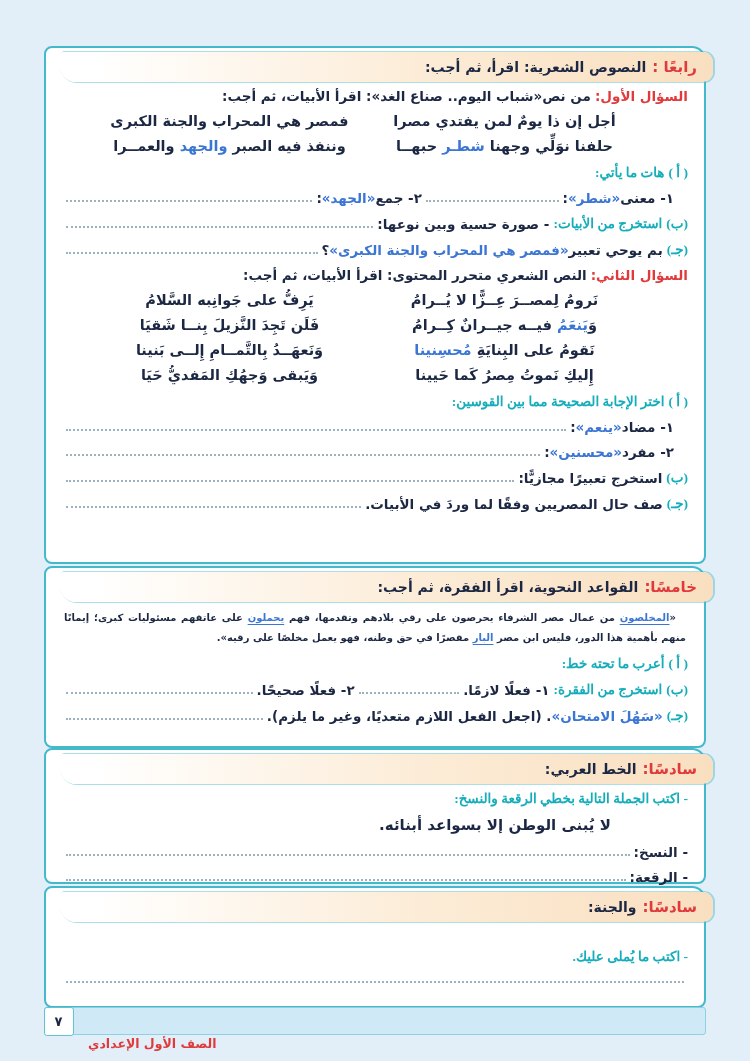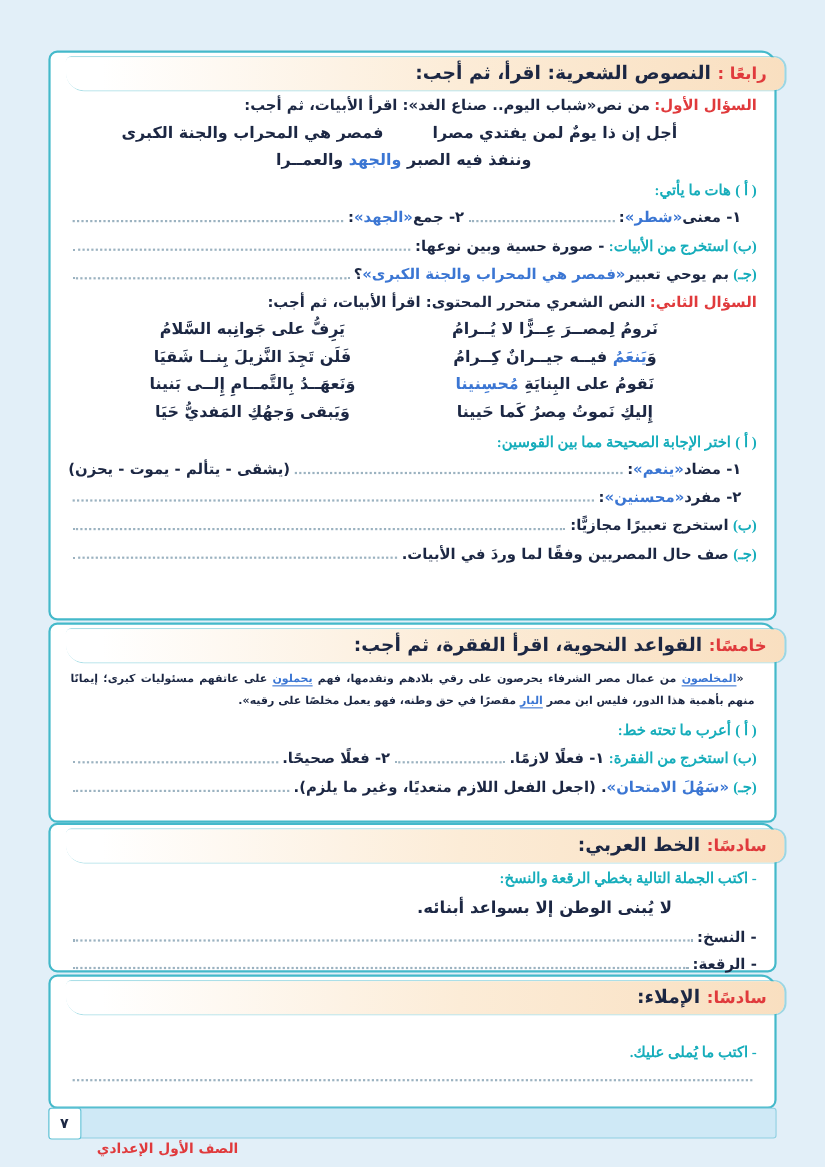--- a/index.html
+++ b/index.html
@@ -20,21 +20,21 @@
   }
   .ribbon{
     position:absolute;top:4px;right:-9px;left:14px;height:30px;
     background:linear-gradient(to left,#f9dfc0 0%,#fcecd7 45%,#ffffff 95%);
     border-radius:4px 10px 10px 16px;
     display:flex;align-items:center;
     padding:0 16px 0 10px;
     box-shadow:1px 0 0 1px rgba(68,185,202,.45);
   }
   .ribbon .lbl{color:#e03a3c;font-weight:bold;font-size:15px;margin-left:6px;white-space:nowrap;}
-  .ribbon .ttl{color:#1c2743;font-weight:bold;font-size:17px;white-space:nowrap;}
+  .ribbon .ttl{color:#1c2743;font-weight:bold;font-size:14px;white-space:nowrap;}
   .content{position:absolute;top:40px;right:16px;left:16px;bottom:4px;}
   .row{
     display:flex;align-items:flex-end;
     font-size:13.5px;font-weight:bold;color:#1c2743;
     margin:0 0 9px;white-space:nowrap;
   }
   .row .sp{margin-left:4px;}
   .indent{padding-right:14px;}
   .teal{color:#16adbb;font-family:Liberation Serif, serif;}
   .red{color:#e03a3c;}
@@ -92,20 +92,21 @@
         <span>«شباب اليوم.. صناع الغد»</span>
         <span>: اقرأ الأبيات، ثم أجب:</span>
       </div>
 
       <div class="verses">
         <div class="vrow">
           <div class="hemi"><span>أجل إن ذا يومٌ لمن يفتدي مصرا</span><span class="blue"></span><span></span></div>
           <div class="hemi"><span>فمصر هي المحراب والجنة الكبرى</span><span class="blue"></span><span></span></div>
         </div>
         <div class="vrow">
+          <div class="hemi"><span>حلفنا نوَلِّي وجهنا </span><span class="blue">شطـر</span><span> حبهــا</span></div>
           <div class="hemi"><span>وننفذ فيه الصبر </span><span class="blue">والجهد</span><span> والعمــرا</span></div>
         </div>
       </div>
 
       <div class="row">
         <span class="teal sp">( أ )</span>
         <span class="teal">هات ما يأتي:</span>
       </div>
 
       <div class="row indent">
@@ -161,21 +162,20 @@
       <div class="row">
         <span class="teal sp">( أ )</span>
         <span class="teal">اختر الإجابة الصحيحة مما بين القوسين:</span>
       </div>
 
       <div class="row indent">
         <span>١- مضاد </span>
         <span class="blue">«ينعم»</span>
         <span>:</span>
         <span class="dots"></span>
-        <span>(يشقى - يتألم - يموت - يحزن)</span>
       </div>
 
       <div class="row indent">
         <span>٢- مفرد </span>
         <span class="blue">«محسنين»</span>
         <span>:</span>
         <span class="dots"></span>
       </div>
 
       <div class="row">
@@ -248,21 +248,21 @@
         <span>- الرقعة:</span>
         <span class="dots"></span>
       </div>
 
     </div>
   </div>
 
   <div class="box" style="top:886px;height:118px;">
     <div class="ribbon">
       <span class="lbl">سادسًا:</span>
-      <span class="ttl">الإملاء:</span>
+      <span class="ttl">والجنة:</span>
     </div>
     <div class="content">
 
       <div class="row" style="margin-top:20px;">
         <span class="teal">- اكتب ما يُملى عليك.</span>
       </div>
 
       <div class="row dotline">
         <span class="dots"></span>
       </div>

